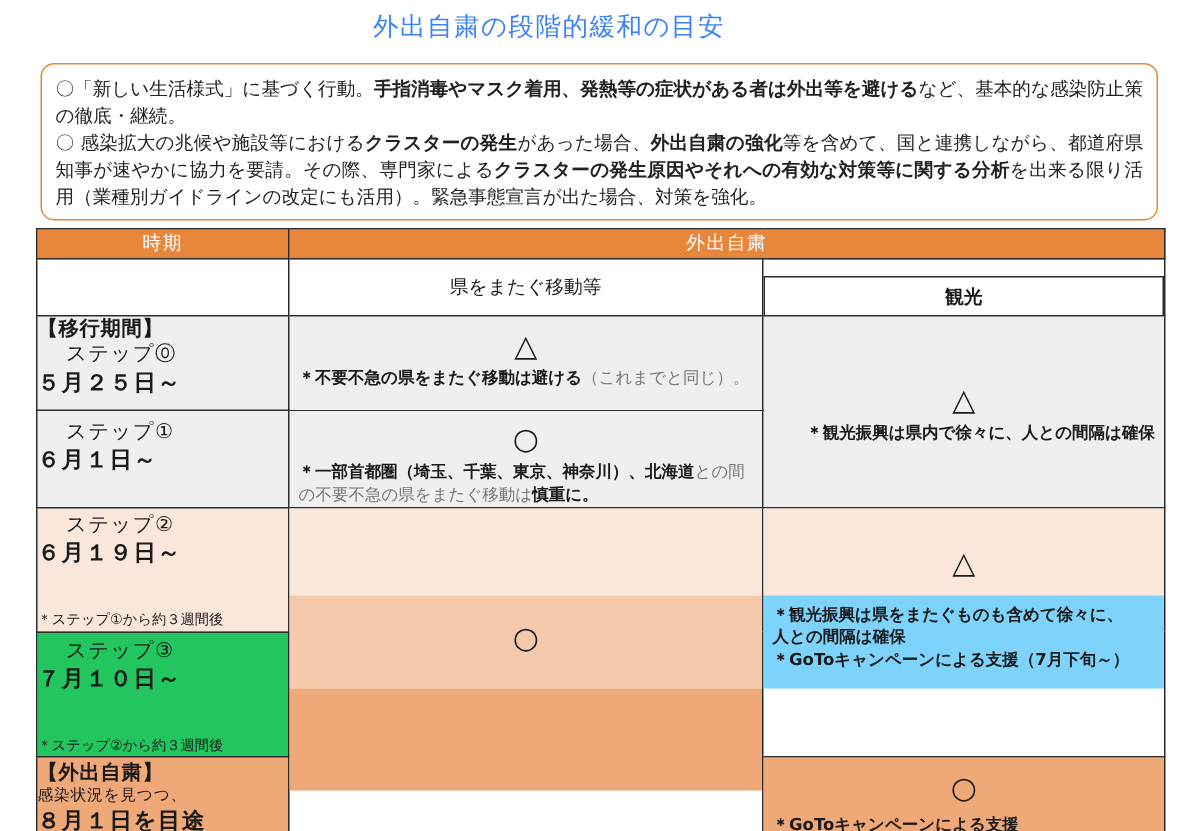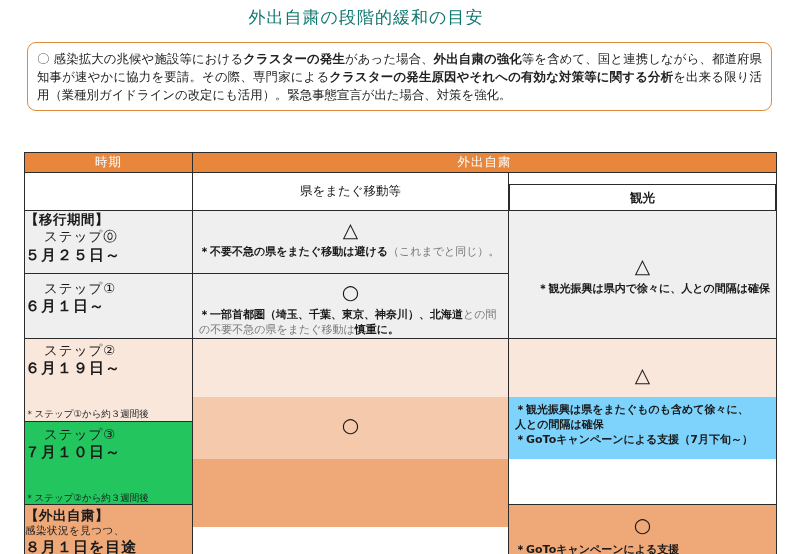--- a/index.html
+++ b/index.html
@@ -18,21 +18,21 @@
 
   
   #page-title {
     position: absolute;
     top: 6px;
     left: 0;
     width: 732px;
     text-align: center;
     font-size: 17px;
     letter-spacing: 1px;
-    color: #0f766e;
+    color: #3b82f6;
   }
 
   
   #callout {
     position: absolute;
     left: 27px;
     top: 42px;
     width: 745px;
     box-sizing: border-box;
     border: 1.4px solid #E08A3C;
@@ -160,20 +160,23 @@
   .bg-t3     { background: #22c55e; }
   .bg-t4     { background: #EFA878; }
 </style>
 </head>
 <body>
 
 <div id="page-title">外出自粛の段階的緩和の目安</div>
 
 <div id="callout">
   <p>
+    <span>〇「新しい生活様式」に基づく行動。</span><span class="b">手指消毒やマスク着用、発熱等の症状がある者は外出等を避ける</span><span>など、基本的な感染防止策の徹底・継続。</span>
+  </p>
+  <p>
     <span>〇 感染拡大の兆候や施設等における</span><span class="b">クラスターの発生</span><span>があった場合、</span><span class="b">外出自粛の強化</span><span>等を含めて、国と連携しながら、都道府県知事が速やかに協力を要請。その際、専門家による</span><span class="b">クラスターの発生原因やそれへの有効な対策等に関する分析</span><span>を出来る限り活用（業種別ガイドラインの改定にも活用）。緊急事態宣言が出た場合、対策を強化。</span>
   </p>
 </div>
 
 <table id="matrix">
   <colgroup>
     <col style="width:168px">
     <col style="width:316px">
     <col style="width:268px">
   </colgroup>

